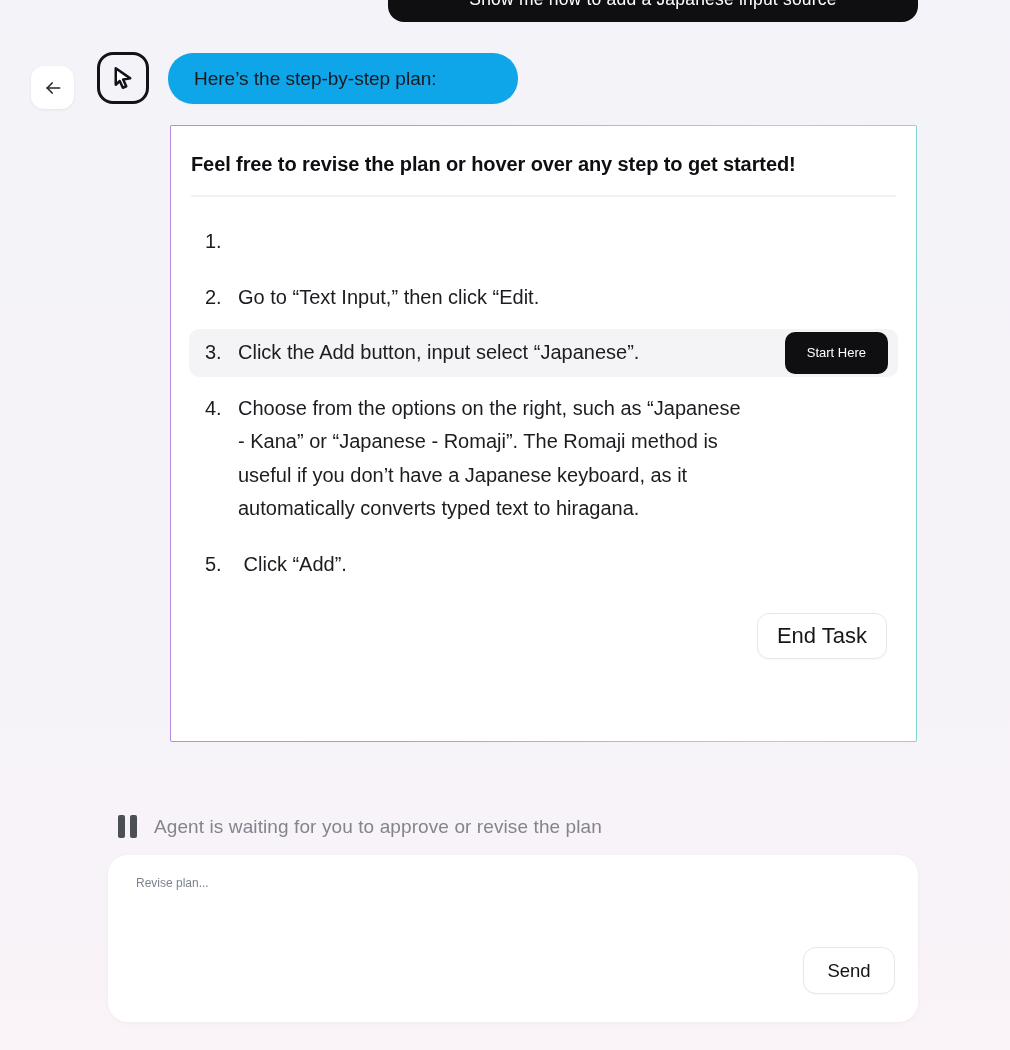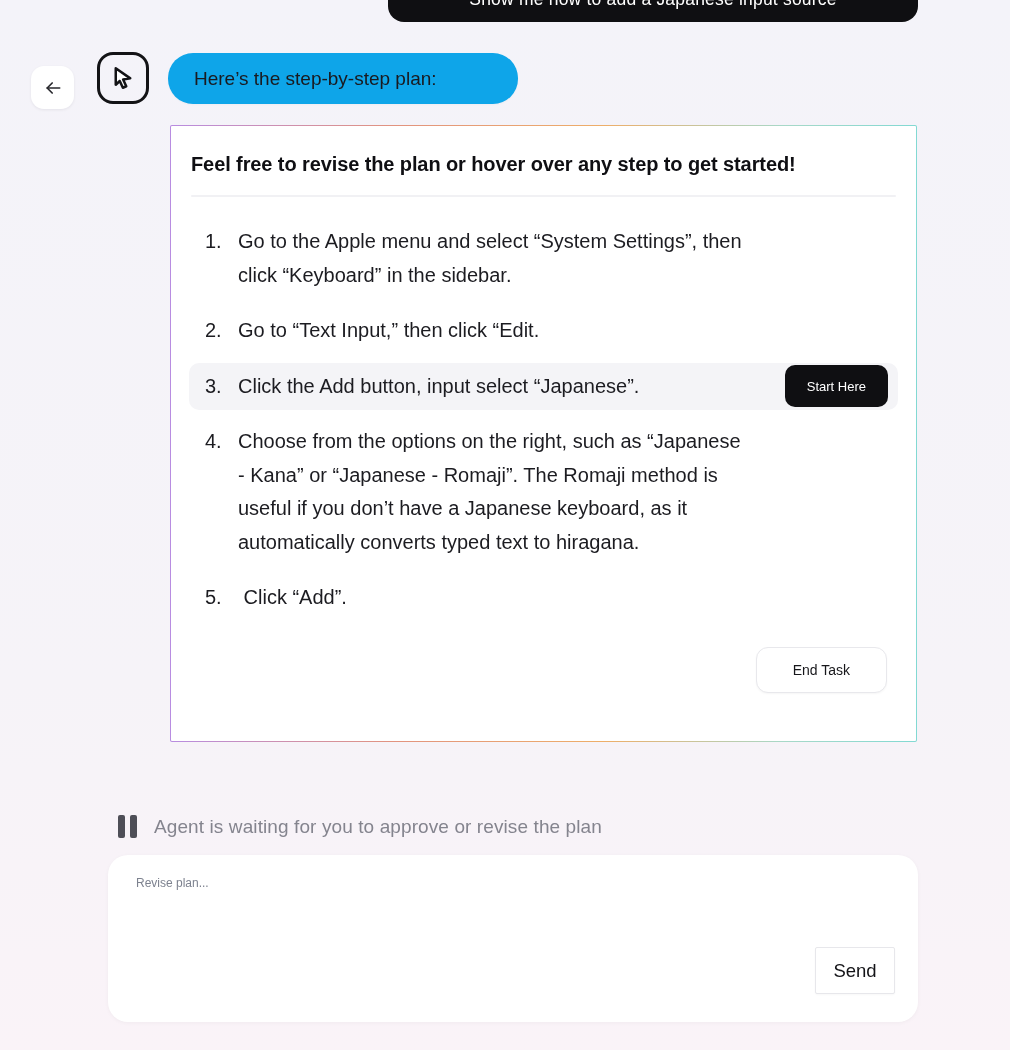--- a/index.html
+++ b/index.html
@@ -77,23 +77,23 @@
     border: none; border-radius: 10px;
     font-family: inherit; font-size: 13px;
     cursor: pointer;
   }
 
   .plan-actions {
     display: flex; justify-content: flex-end; align-items: center;
     gap: 16px; margin-top: 25px; padding-right: 11px;
   }
   .end-task {
-    height: 46px; padding: 0 36px;
+    height: 46px; padding: 0 19px;
     background: #fff; border: 1px solid #e8e8ec; border-radius: 12px;
-    font-family: inherit; font-size: 14px; color: #17171b;
+    font-family: inherit; font-size: 22px; color: #17171b;
     box-shadow: 0 1px 2px rgba(20,20,30,.04);
     cursor: pointer;
   }
   .approve {
     height: 46px; padding: 0 24px;
     background: #0f0f12; border: none; border-radius: 12px;
     color: #fff; font-family: inherit; font-size: 18.5px;
     display: flex; align-items: center; gap: 13px;
     cursor: pointer;
   }
@@ -115,22 +115,22 @@
   .composer textarea {
     position: absolute; left: 28px; top: 21px;
     width: 620px; height: 85px;
     border: none; outline: none; resize: none;
     background: transparent;
     font-family: inherit; font-size: 12px; color: #26262c;
   }
   .composer textarea::placeholder { color: #7d828f; opacity: 1; }
   .send-btn {
     position: absolute; right: 23px; bottom: 28px;
-    width: 80px; height: 47px;
-    background: #fff; border: 1px solid #e7e7eb; border-radius: 2px;
+    width: 92px; height: 47px;
+    background: #fff; border: 1px solid #e7e7eb; border-radius: 13px;
     font-family: inherit; font-size: 18.5px; color: #131317;
     box-shadow: 0 1px 2px rgba(20,20,30,.03);
     cursor: pointer;
   }
 </style>
 </head>
 <body>
 
 <div class="user-pill">
   <span>Show me how to add a Japanese input source</span>
@@ -152,21 +152,20 @@
 <div class="assistant-bubble">
   <span>Here’s the step-by-step plan:</span>
 </div>
 
 <div class="plan-card">
   <div class="plan-heading">Feel free to revise the plan or hover over any step to get started!</div>
   <div class="plan-divider"></div>
   <ol class="steps">
   <li class="step-row">
     <span class="step-num">1.</span>
-    <span class="step-text">Go to the Apple menu and select “System Settings”, then click “Keyboard” in the sidebar.</span>
 
   </li>
 
   <li class="step-row">
     <span class="step-num">2.</span>
     <span class="step-text">Go to “Text Input,” then click “Edit.</span>
 
   </li>
 
   <li class="step-row highlighted">

